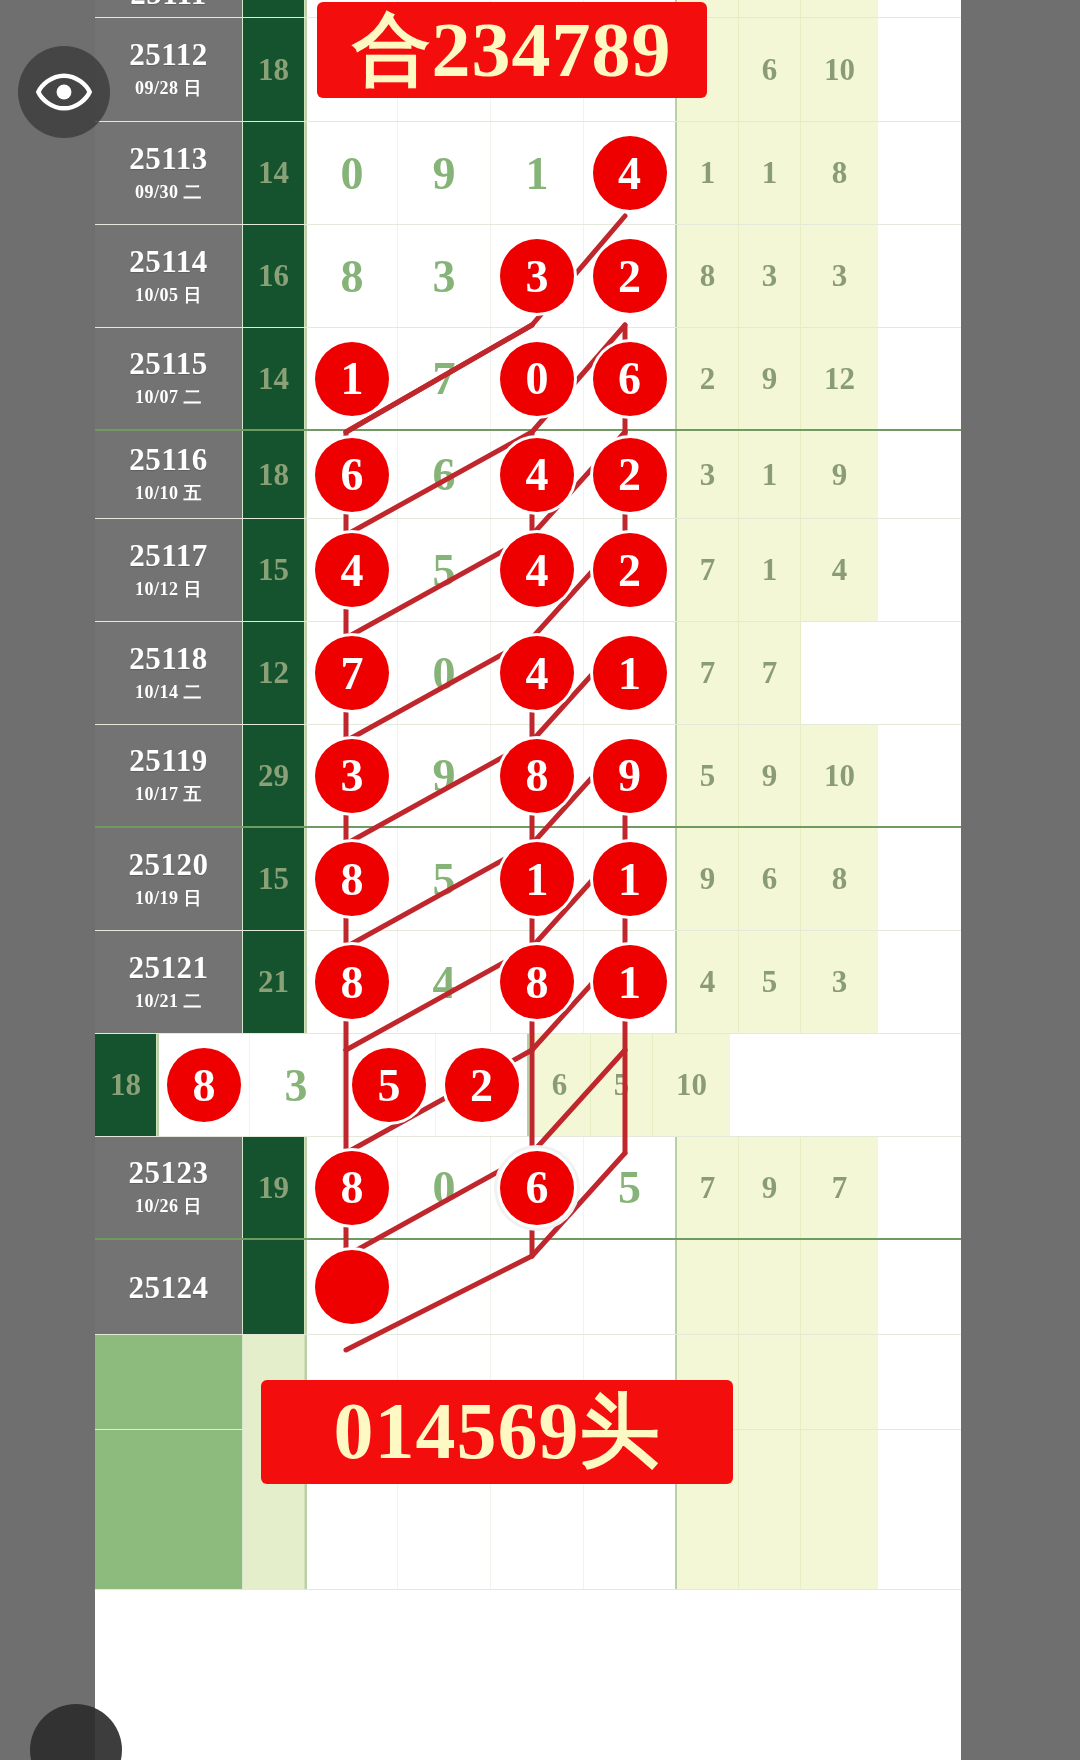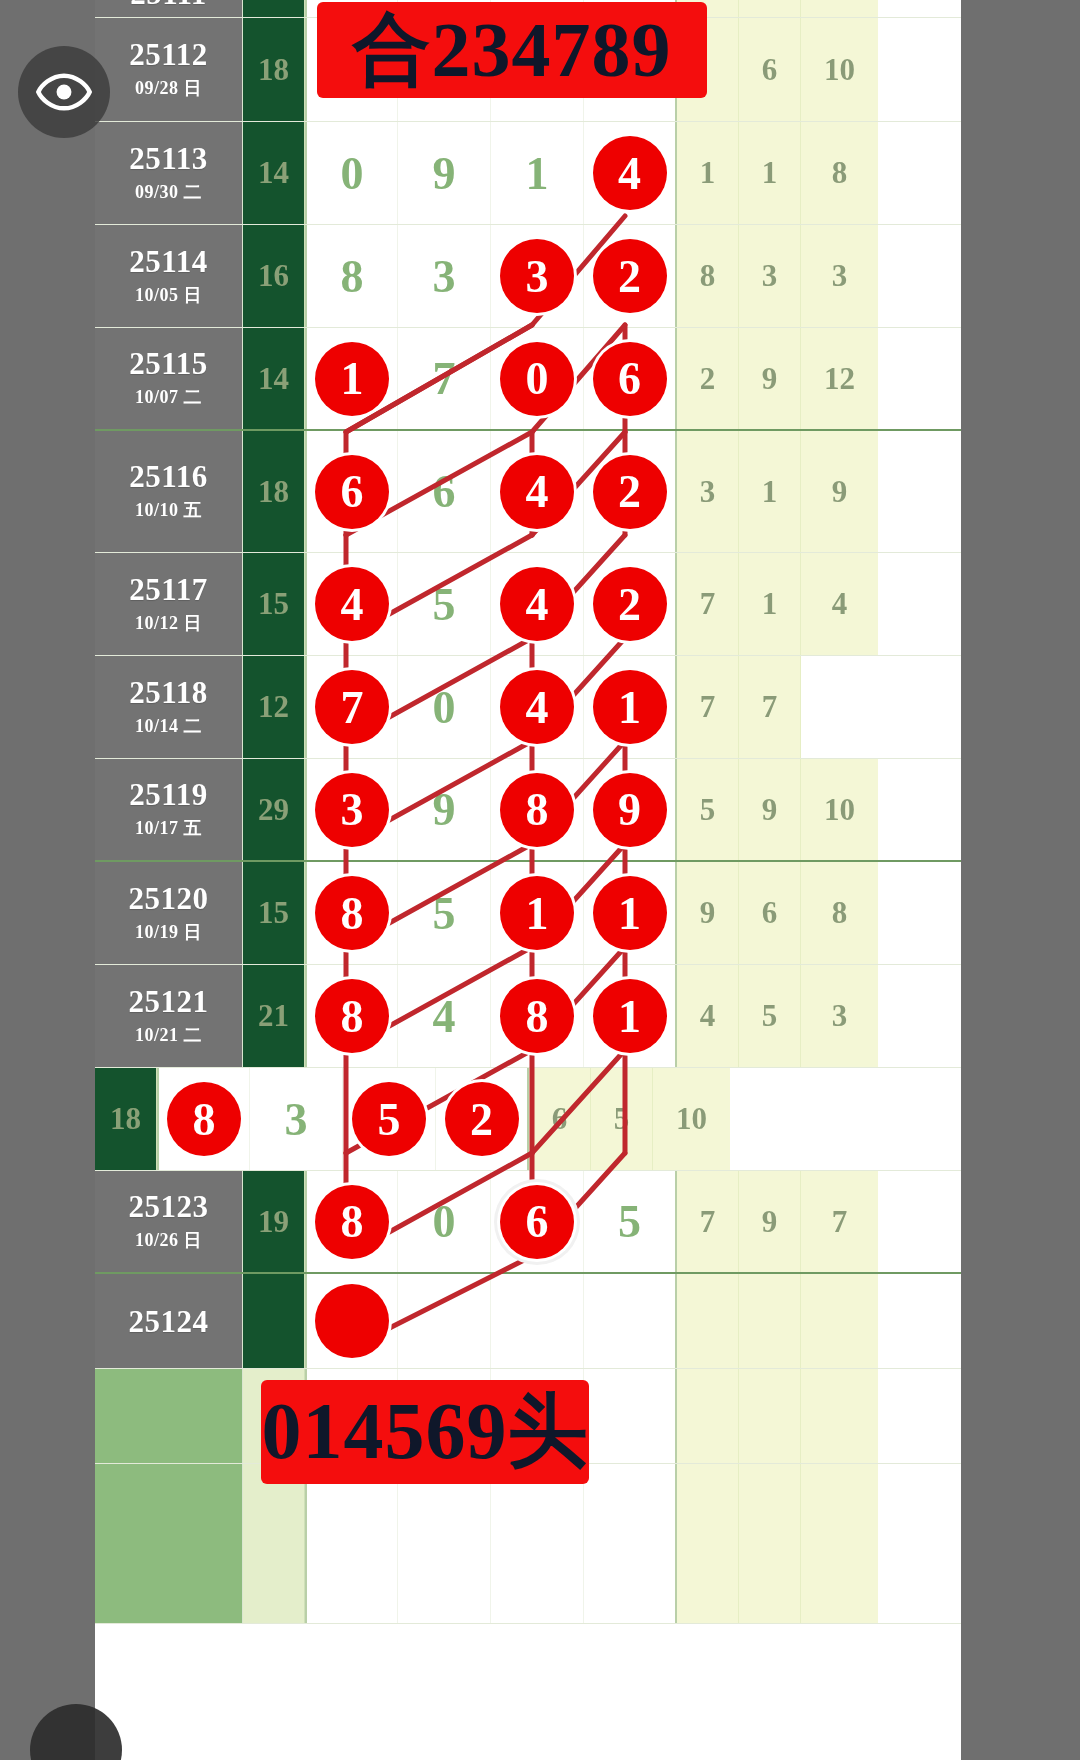--- a/index.html
+++ b/index.html
@@ -124,33 +124,33 @@
   #lines{
     position:absolute;left:0;top:0;
     width:866px;height:1760px;
     pointer-events:none;z-index:5;
   }
 
   
   .banner{
     position:absolute;
     background:#f40d0d;
-    color:#0f172a;
+    color:#fef9c3;
     font-weight:bold;
     display:flex;align-items:center;justify-content:center;
     border-radius:6px;
     z-index:30;
     letter-spacing:1px;
   }
   #banner-top{
     left:222px;top:2px;width:390px;height:96px;
     font-size:78px;
   }
   #banner-bottom{
-    left:166px;top:1380px;width:328px;height:104px;
+    left:166px;top:1380px;width:472px;height:104px;
     font-size:80px;
   }
 
   
   .filler .c-issue{background:#8dbb7e;}
   .filler .c-sum{background:#e4eecb;}
   .filler .c-num{background:#ffffff;}
   .filler .c-tail,.filler .c-tail-last{background:#f4f7d6;}
 </style>
 </head>
@@ -333,21 +333,21 @@
           <div class="cell c-num">
             <div class="ball">0</div>
           </div>
           <div class="cell c-num last">
             <div class="ball">6</div>
           </div>
           <div class="cell c-tail">2</div>
           <div class="cell c-tail">9</div>
           <div class="cell c-tail-last">12</div>
         </div>
-        <div class="row thin" style="height: 122px;">
+        <div class="row thin" style="height: 88px;">
           <div class="cell c-issue">
             <div class="issue-no">25116</div>
             <div class="issue-date">10/10 五</div>
           </div>
           <div class="cell c-sum">18</div>
           <div class="cell c-num first">
             <div class="ball">6</div>
           </div>
           <div class="cell c-num">
             <span>6</span>

